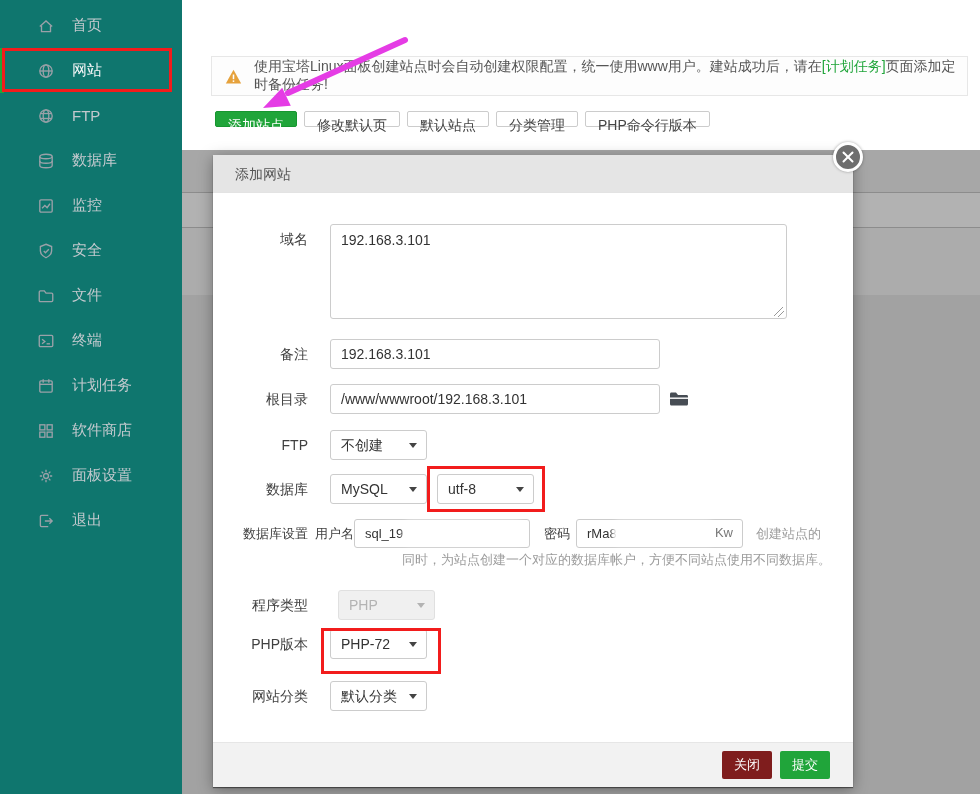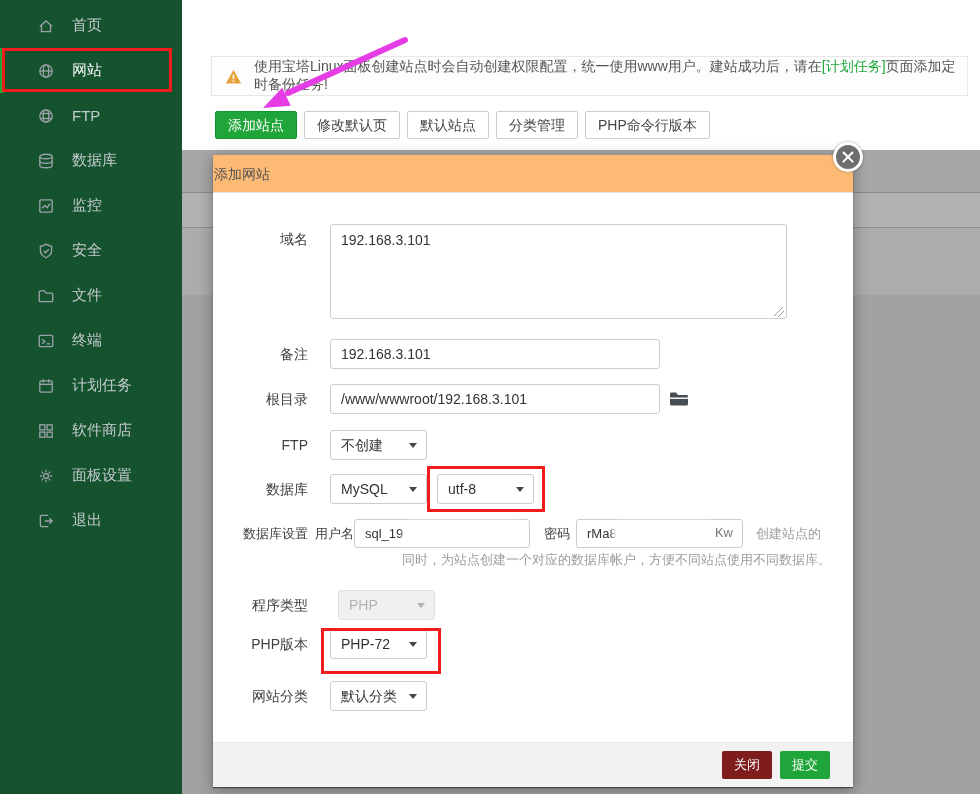--- a/index.html
+++ b/index.html
@@ -1,47 +1,47 @@
 <!DOCTYPE html>
 <html><head>
 <meta charset="utf-8">
 <style>
   * { margin:0; padding:0; box-sizing:border-box; }
   html,body { width:980px; height:794px; overflow:hidden; }
   body { font-family:"Liberation Sans","DejaVu Sans",sans-serif; background:#fff; position:relative; }
 
   
-  .sidebar { position:absolute; left:0; top:0; width:182px; height:794px; background:#14532d; z-index:10; }
+  .sidebar { position:absolute; left:0; top:0; width:182px; height:794px; background:#0f766e; z-index:10; }
   .side-item { position:absolute; left:0; width:182px; height:45px; display:flex; align-items:center; gap:17px; padding-left:37px; cursor:pointer; color:#c3c9ce; font-size:15px; }
   .side-item .ic { width:18px; height:18px; color:#9aa1a8; flex:0 0 18px; }
   .side-item .ic svg { width:18px; height:18px; display:block; }
   .side-item.active { color:#f4f6f7; }
   .side-item.active::before { content:""; position:absolute; left:0; top:0; width:4px; height:45px; background:#20a53a; }
 
   
   .content { position:absolute; left:182px; top:0; width:798px; height:794px; background:#fff; }
 
   .banner { position:absolute; left:29px; top:56px; width:757px; height:40px; background:#fdfdfd; border:1px solid #e7e7e7; display:flex; align-items:center; gap:12px; padding-left:13px; font-size:14px; color:#555; }
   .banner .warn-ic { width:17px; height:15px; flex:0 0 17px; }
   .banner a.green { color:#20a53a; text-decoration:none; cursor:pointer; }
 
   .toolbar { position:absolute; left:33px; top:111px; height:28px; display:flex; gap:7px; }
-  .tbtn { height:28px; padding:0 12px; font-size:14px; line-height:26px; border:1px solid #ccc; background:#fff; color:#454545; border-radius:2px; cursor:pointer; white-space:nowrap; }
+  .tbtn { height:16px; padding:0 12px; font-size:14px; line-height:26px; border:1px solid #ccc; background:#fff; color:#454545; border-radius:2px; cursor:pointer; white-space:nowrap; }
   .tbtn.primary { background:#20a53a; border-color:#179630; color:#fff; }
 
   
   .under { position:absolute; left:0; top:150px; width:798px; bottom:0; background:#e8e8e8; z-index:1; }
   .u-rowA { position:absolute; left:0; top:0; width:798px; height:43px; background:#f0f0f0; border-bottom:1px solid #c9c9c9; }
   .u-rowB { position:absolute; left:0; top:43px; width:798px; height:35px; background:#ffffff; border-bottom:1px solid #c9c9c9; }
   .u-rowC { position:absolute; left:0; top:78px; width:798px; height:67px; background:#f7f7f7; }
   .overlay { position:absolute; left:0; top:150px; width:798px; bottom:0; background:rgba(0,0,0,0.30); z-index:2; }
 
   
   .modal { position:absolute; left:31px; top:155px; width:640px; height:632px; background:#fff; z-index:50; box-shadow:0 1px 1px rgba(0,0,0,.45), 0 3px 14px rgba(0,0,0,.35); }
-  .m-head { position:absolute; left:0; top:0; width:640px; height:38px; background:#fdba74; border-bottom:1px solid #e3e3e3; font-size:14px; color:#555; line-height:38px; padding-left:1px; }
+  .m-head { position:absolute; left:0; top:0; width:640px; height:38px; background:#e5e5e5; border-bottom:1px solid #e3e3e3; font-size:14px; color:#555; line-height:38px; padding-left:22px; }
   .m-close { position:absolute; left:620px; top:-13px; width:30px; height:30px; border-radius:50%; background:#6e6e6e; border:3px solid #fff; box-shadow:0 0 3px rgba(0,0,0,.35); cursor:pointer; z-index:60; }
   .m-close svg { width:12px; height:12px; position:absolute; left:6px; top:6px; }
 
   .row { position:absolute; left:0; width:640px; display:flex; }
   .lbl { width:95px; text-align:right; font-size:14px; color:#404040; flex:0 0 95px; }
   .fld { margin-left:22px; }
 
   textarea.box, input.box { border:1px solid #ccc; border-radius:3px; font-size:14px; color:#333; font-family:"Liberation Sans","DejaVu Sans",sans-serif; background:#fff; outline:none; }
   textarea.box { width:457px; height:95px; padding:7px 10px; resize:none; }
   input.box { height:30px; padding:0 10px; }

